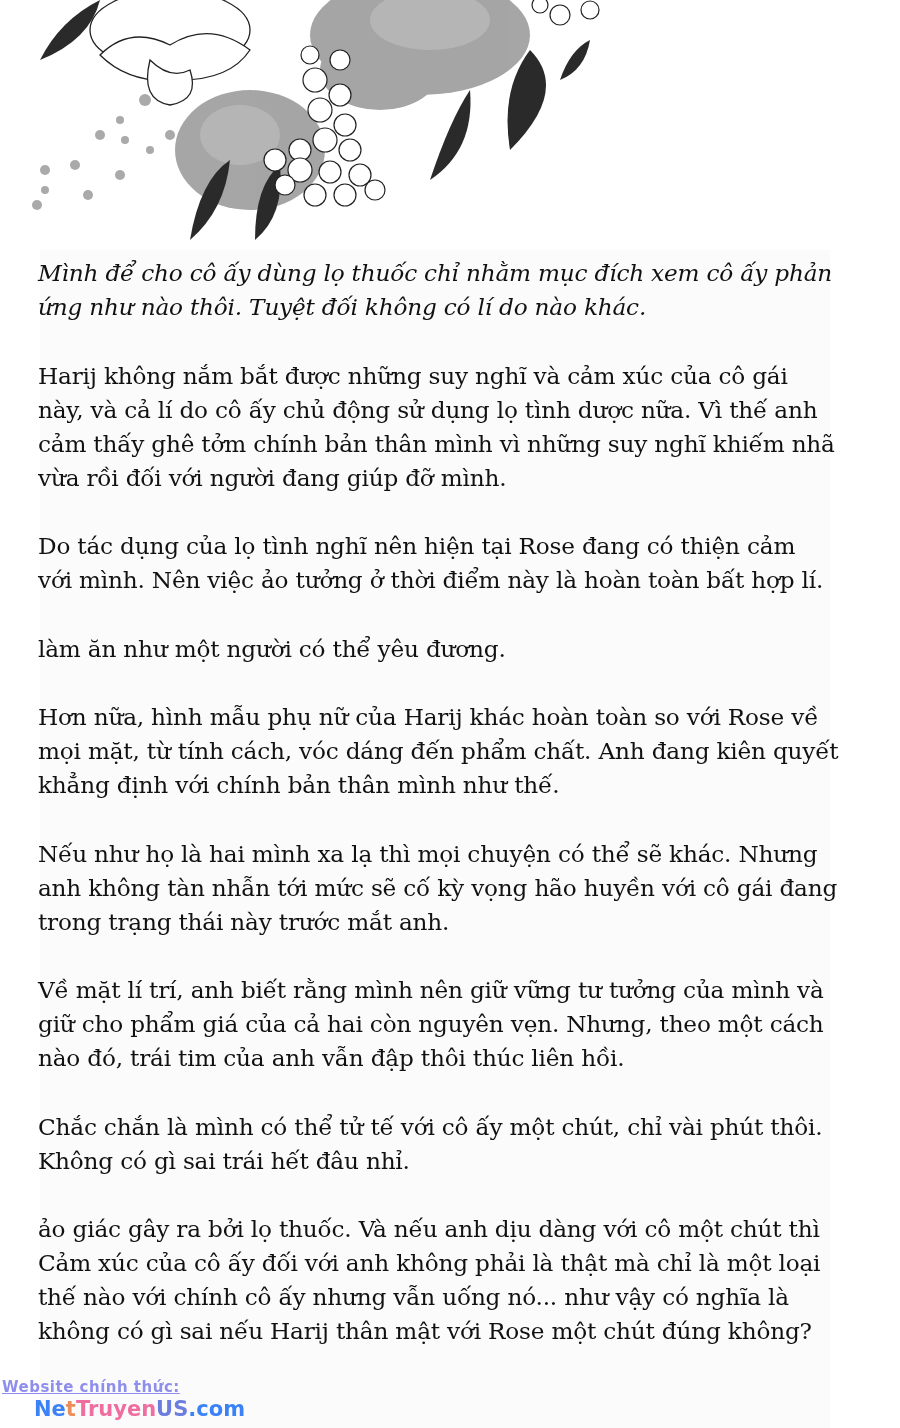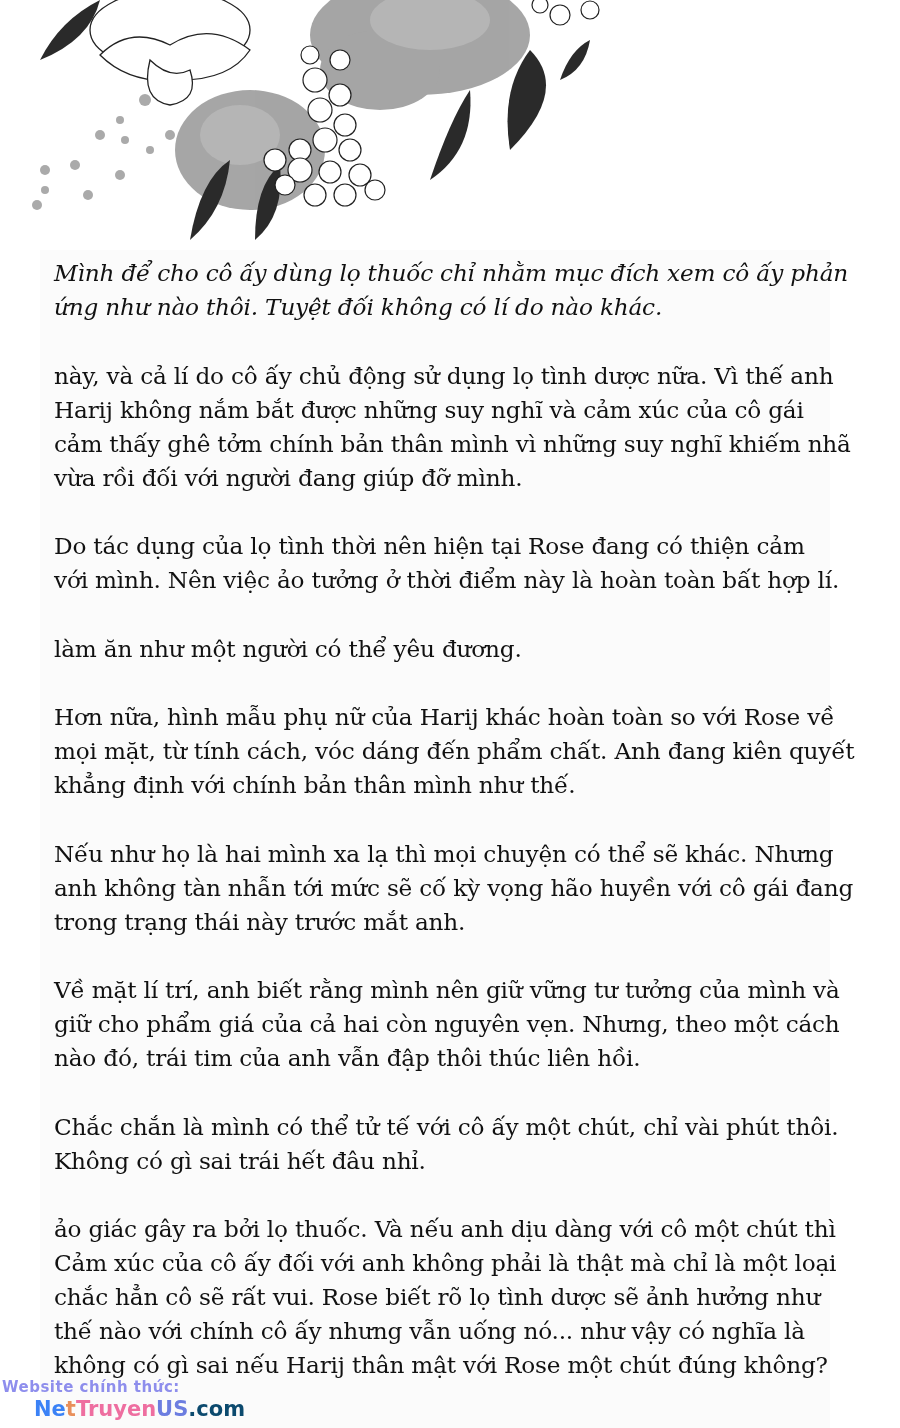--- a/index.html
+++ b/index.html
@@ -17,37 +17,37 @@
   .art {
     position: absolute; left: 0; top: 0; width: 900px; height: 250px;
   }
   .text-area {
     position: absolute; left: 38px; top: 256px; width: 850px;
   }
   .para {
     margin: 0; font-size: 23.2px; line-height: 34px; letter-spacing: -0.2px;
     white-space: nowrap;
   }
-  .para .line { display: block; margin-left: 16px; }
+  .para .line { display: block; }
   .para.italic { font-style: italic; }
   .gap { height: 34.5px; }
   .watermark {
     position: absolute; left: 2px; top: 1378px;
     font-family: "DejaVu Sans", "Liberation Sans", sans-serif;
   }
   .wm-top {
     font-size: 15px; font-weight: bold; color: #7b7bea; opacity: 0.85;
-    letter-spacing: 0.5px; line-height: 18px;
+    letter-spacing: 0.5px; line-height: 18px; text-decoration: underline;
   }
   .wm-bottom { font-size: 21px; font-weight: bold; line-height: 26px; }
   .wm-bottom .c1 { color: #3b82f6; margin-left: 32px; }
   .wm-bottom .c2 { color: #e88f5b; }
   .wm-bottom .c3 { color: #ee6ea0; }
   .wm-bottom .c4 { color: #6c7de0; margin-top: 20px; }
-  .wm-bottom .c5 { color: #0c4a6e; }
+  .wm-bottom .c5 { color: #3b82f6; }
 </style>
 </head>
 <body>
 
 <div class="panel-bg"></div>
 
 <svg class="art" viewBox="0 0 900 250" xmlns="http://www.w3.org/2000/svg">
 
   <g fill="#9c9c9c" opacity="0.9">
     <ellipse cx="420" cy="35" rx="110" ry="60"></ellipse>
@@ -113,28 +113,28 @@
   </g>
 </svg>
 
 <div class="text-area">
   <p class="para italic">
     <span class="line">Mình để cho cô ấy dùng lọ thuốc chỉ nhằm mục đích xem cô ấy phản</span>
     <span class="line">ứng như nào thôi. Tuyệt đối không có lí do nào khác.</span>
   </p>
   <div class="gap"></div>
   <p class="para">
+    <span class="line">Harij không nắm bắt được những suy nghĩ và cảm xúc của cô gái</span>
     <span class="line">này, và cả lí do cô ấy chủ động sử dụng lọ tình dược nữa. Vì thế anh</span>
-    <span class="line">Harij không nắm bắt được những suy nghĩ và cảm xúc của cô gái</span>
     <span class="line">cảm thấy ghê tởm chính bản thân mình vì những suy nghĩ khiếm nhã</span>
     <span class="line">vừa rồi đối với người đang giúp đỡ mình.</span>
   </p>
   <div class="gap"></div>
   <p class="para">
-    <span class="line">Do tác dụng của lọ tình thời nên hiện tại Rose đang có thiện cảm</span>
+    <span class="line">Do tác dụng của lọ tình nghĩ nên hiện tại Rose đang có thiện cảm</span>
     <span class="line">với mình. Nên việc ảo tưởng ở thời điểm này là hoàn toàn bất hợp lí.</span>
   </p>
   <div class="gap"></div>
   <p class="para">
     <span class="line">làm ăn như một người có thể yêu đương.</span>
   </p>
   <div class="gap"></div>
   <p class="para">
     <span class="line">Hơn nữa, hình mẫu phụ nữ của Harij khác hoàn toàn so với Rose về</span>
     <span class="line">mọi mặt, từ tính cách, vóc dáng đến phẩm chất. Anh đang kiên quyết</span>
@@ -154,21 +154,20 @@
   </p>
   <div class="gap"></div>
   <p class="para">
     <span class="line">Chắc chắn là mình có thể tử tế với cô ấy một chút, chỉ vài phút thôi.</span>
     <span class="line">Không có gì sai trái hết đâu nhỉ.</span>
   </p>
   <div class="gap"></div>
   <p class="para">
     <span class="line">ảo giác gây ra bởi lọ thuốc. Và nếu anh dịu dàng với cô một chút thì</span>
     <span class="line">Cảm xúc của cô ấy đối với anh không phải là thật mà chỉ là một loại</span>
-    <span class="line">chắc hẳn cô sẽ rất vui. Rose biết rõ lọ tình dược sẽ ảnh hưởng như</span>
     <span class="line">thế nào với chính cô ấy nhưng vẫn uống nó... như vậy có nghĩa là</span>
     <span class="line">không có gì sai nếu Harij thân mật với Rose một chút đúng không?</span>
   </p>
 </div>
 
 <div class="watermark">
   <div class="wm-top">Website chính thức:</div>
   <div class="wm-bottom"><span class="c1">Ne</span><span class="c2">t</span><span class="c3">Truyen</span><span class="c4">US</span><span class="c5">.com</span></div>
 </div>
 

